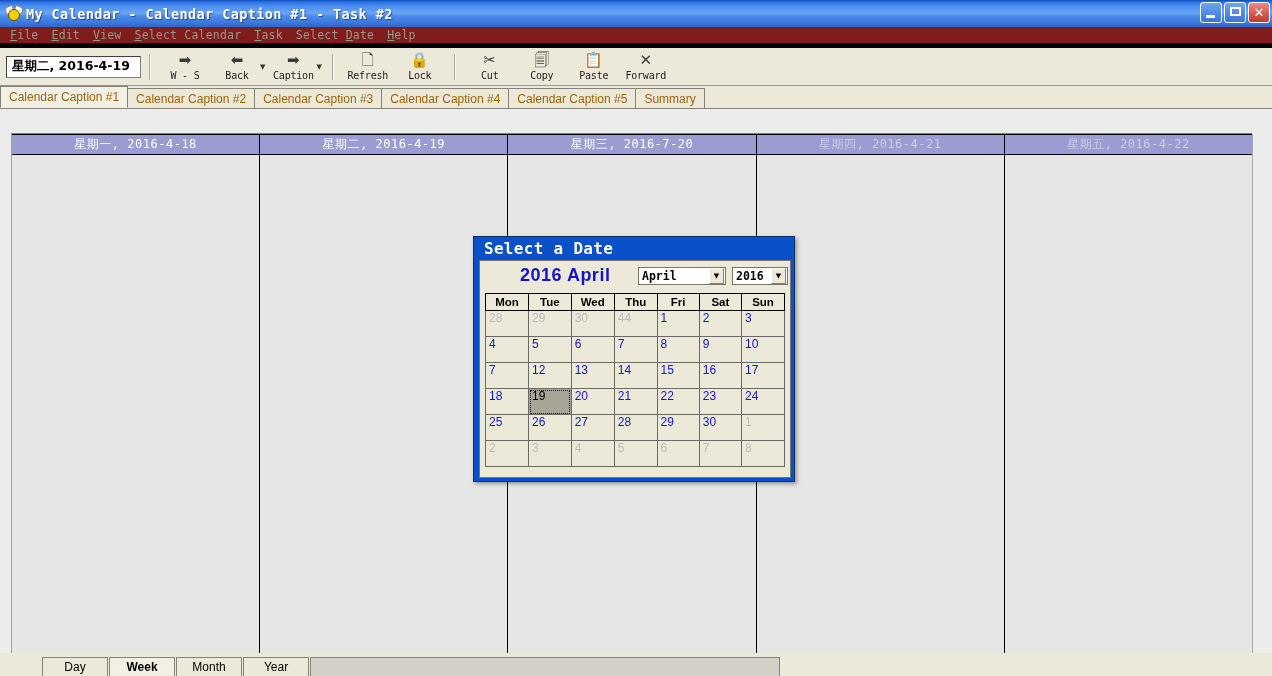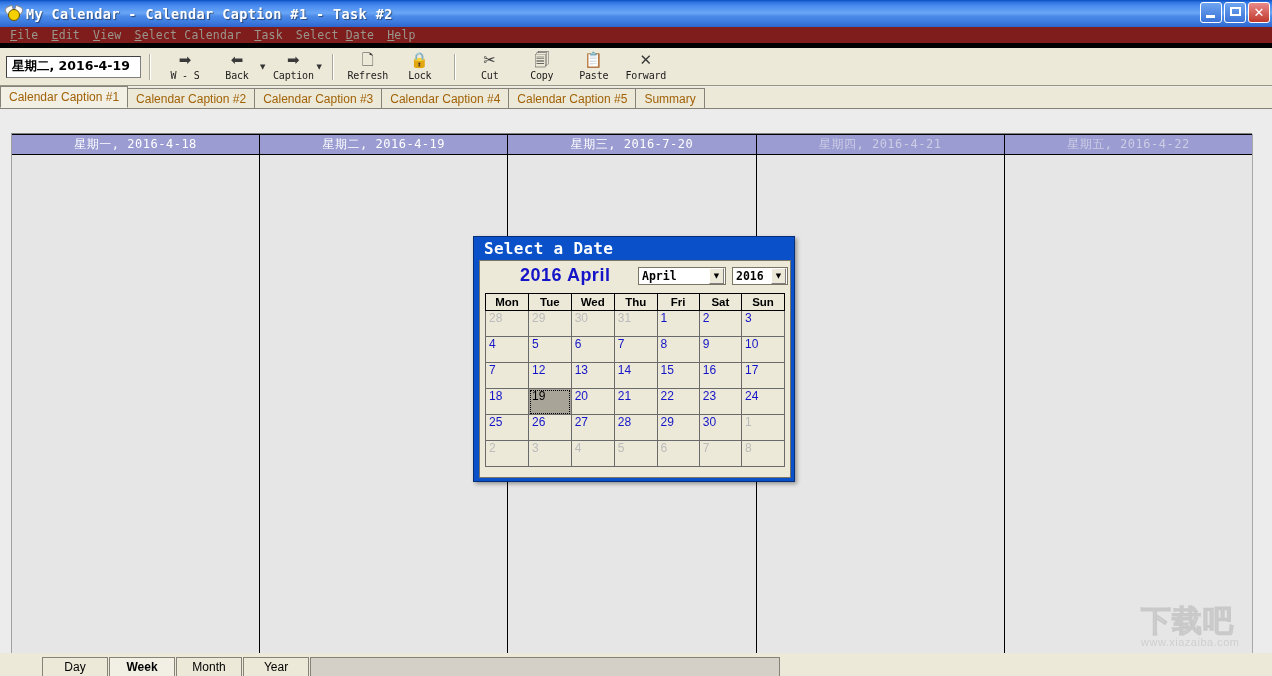--- a/index.html
+++ b/index.html
@@ -558,24 +558,20 @@
   <div class="bottombar">
     <div class="btabs">
       <div class="btab">Day</div>
       <div class="btab active">Week</div>
       <div class="btab">Month</div>
       <div class="btab">Year</div>
       <div class="btab-filler"></div>
     </div>
   </div>
 
-  <div class="watermark">
-    <div class="wm-big">下载吧</div>
-    <div class="wm-small">www.xiazaiba.com</div>
-  </div>
 
   <div class="dialog">
     <div class="dlg-title">
       <span>Select a Date</span>
     </div>
     <div class="dlg-body">
       <div class="dlg-top">
         <div class="dlg-monthyear">2016  April</div>
         <div class="combo combo-month">
           <div class="ctext">April</div>
@@ -597,21 +593,21 @@
             <th>Fri</th>
             <th>Sat</th>
             <th>Sun</th>
           </tr>
         </thead>
         <tbody>
             <tr>
               <td class="other">28</td>
               <td class="other">29</td>
               <td class="other">30</td>
-              <td class="other">31</td>
+              <td class="other">44</td>
               <td>1</td>
               <td>2</td>
               <td>3</td>
             </tr>
             <tr>
               <td>4</td>
               <td>5</td>
               <td>6</td>
               <td>7</td>
               <td>8</td>

